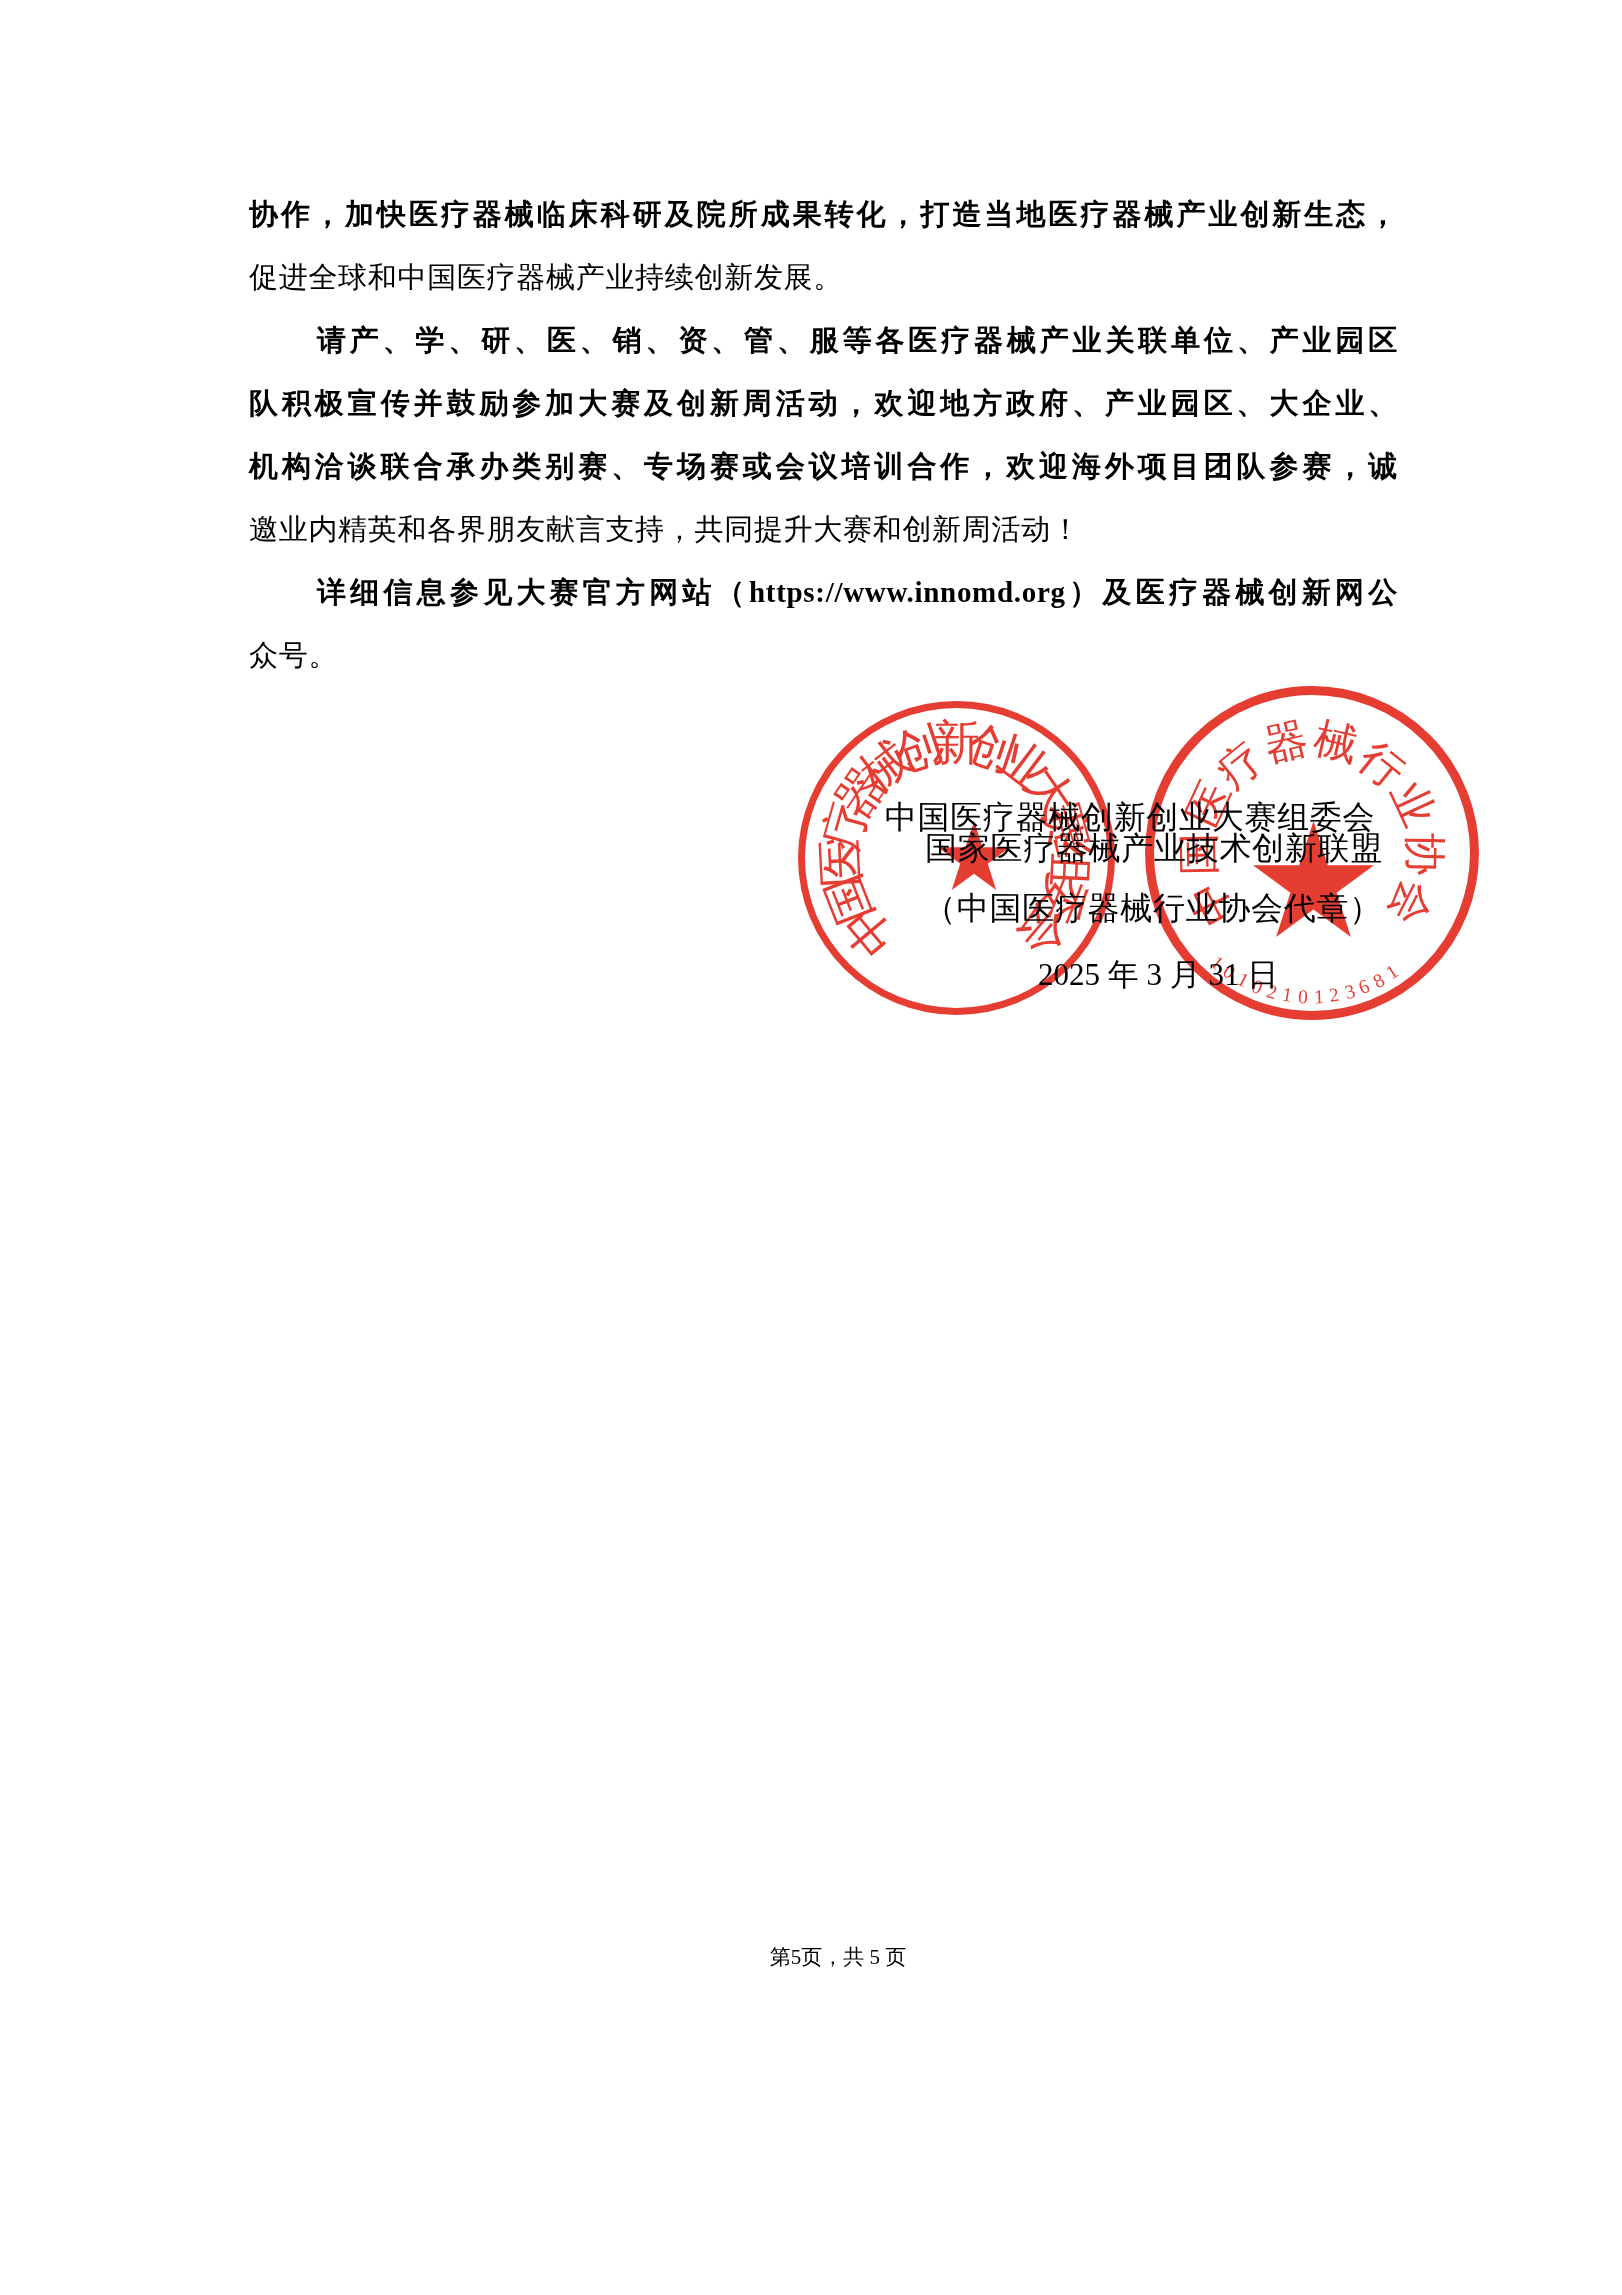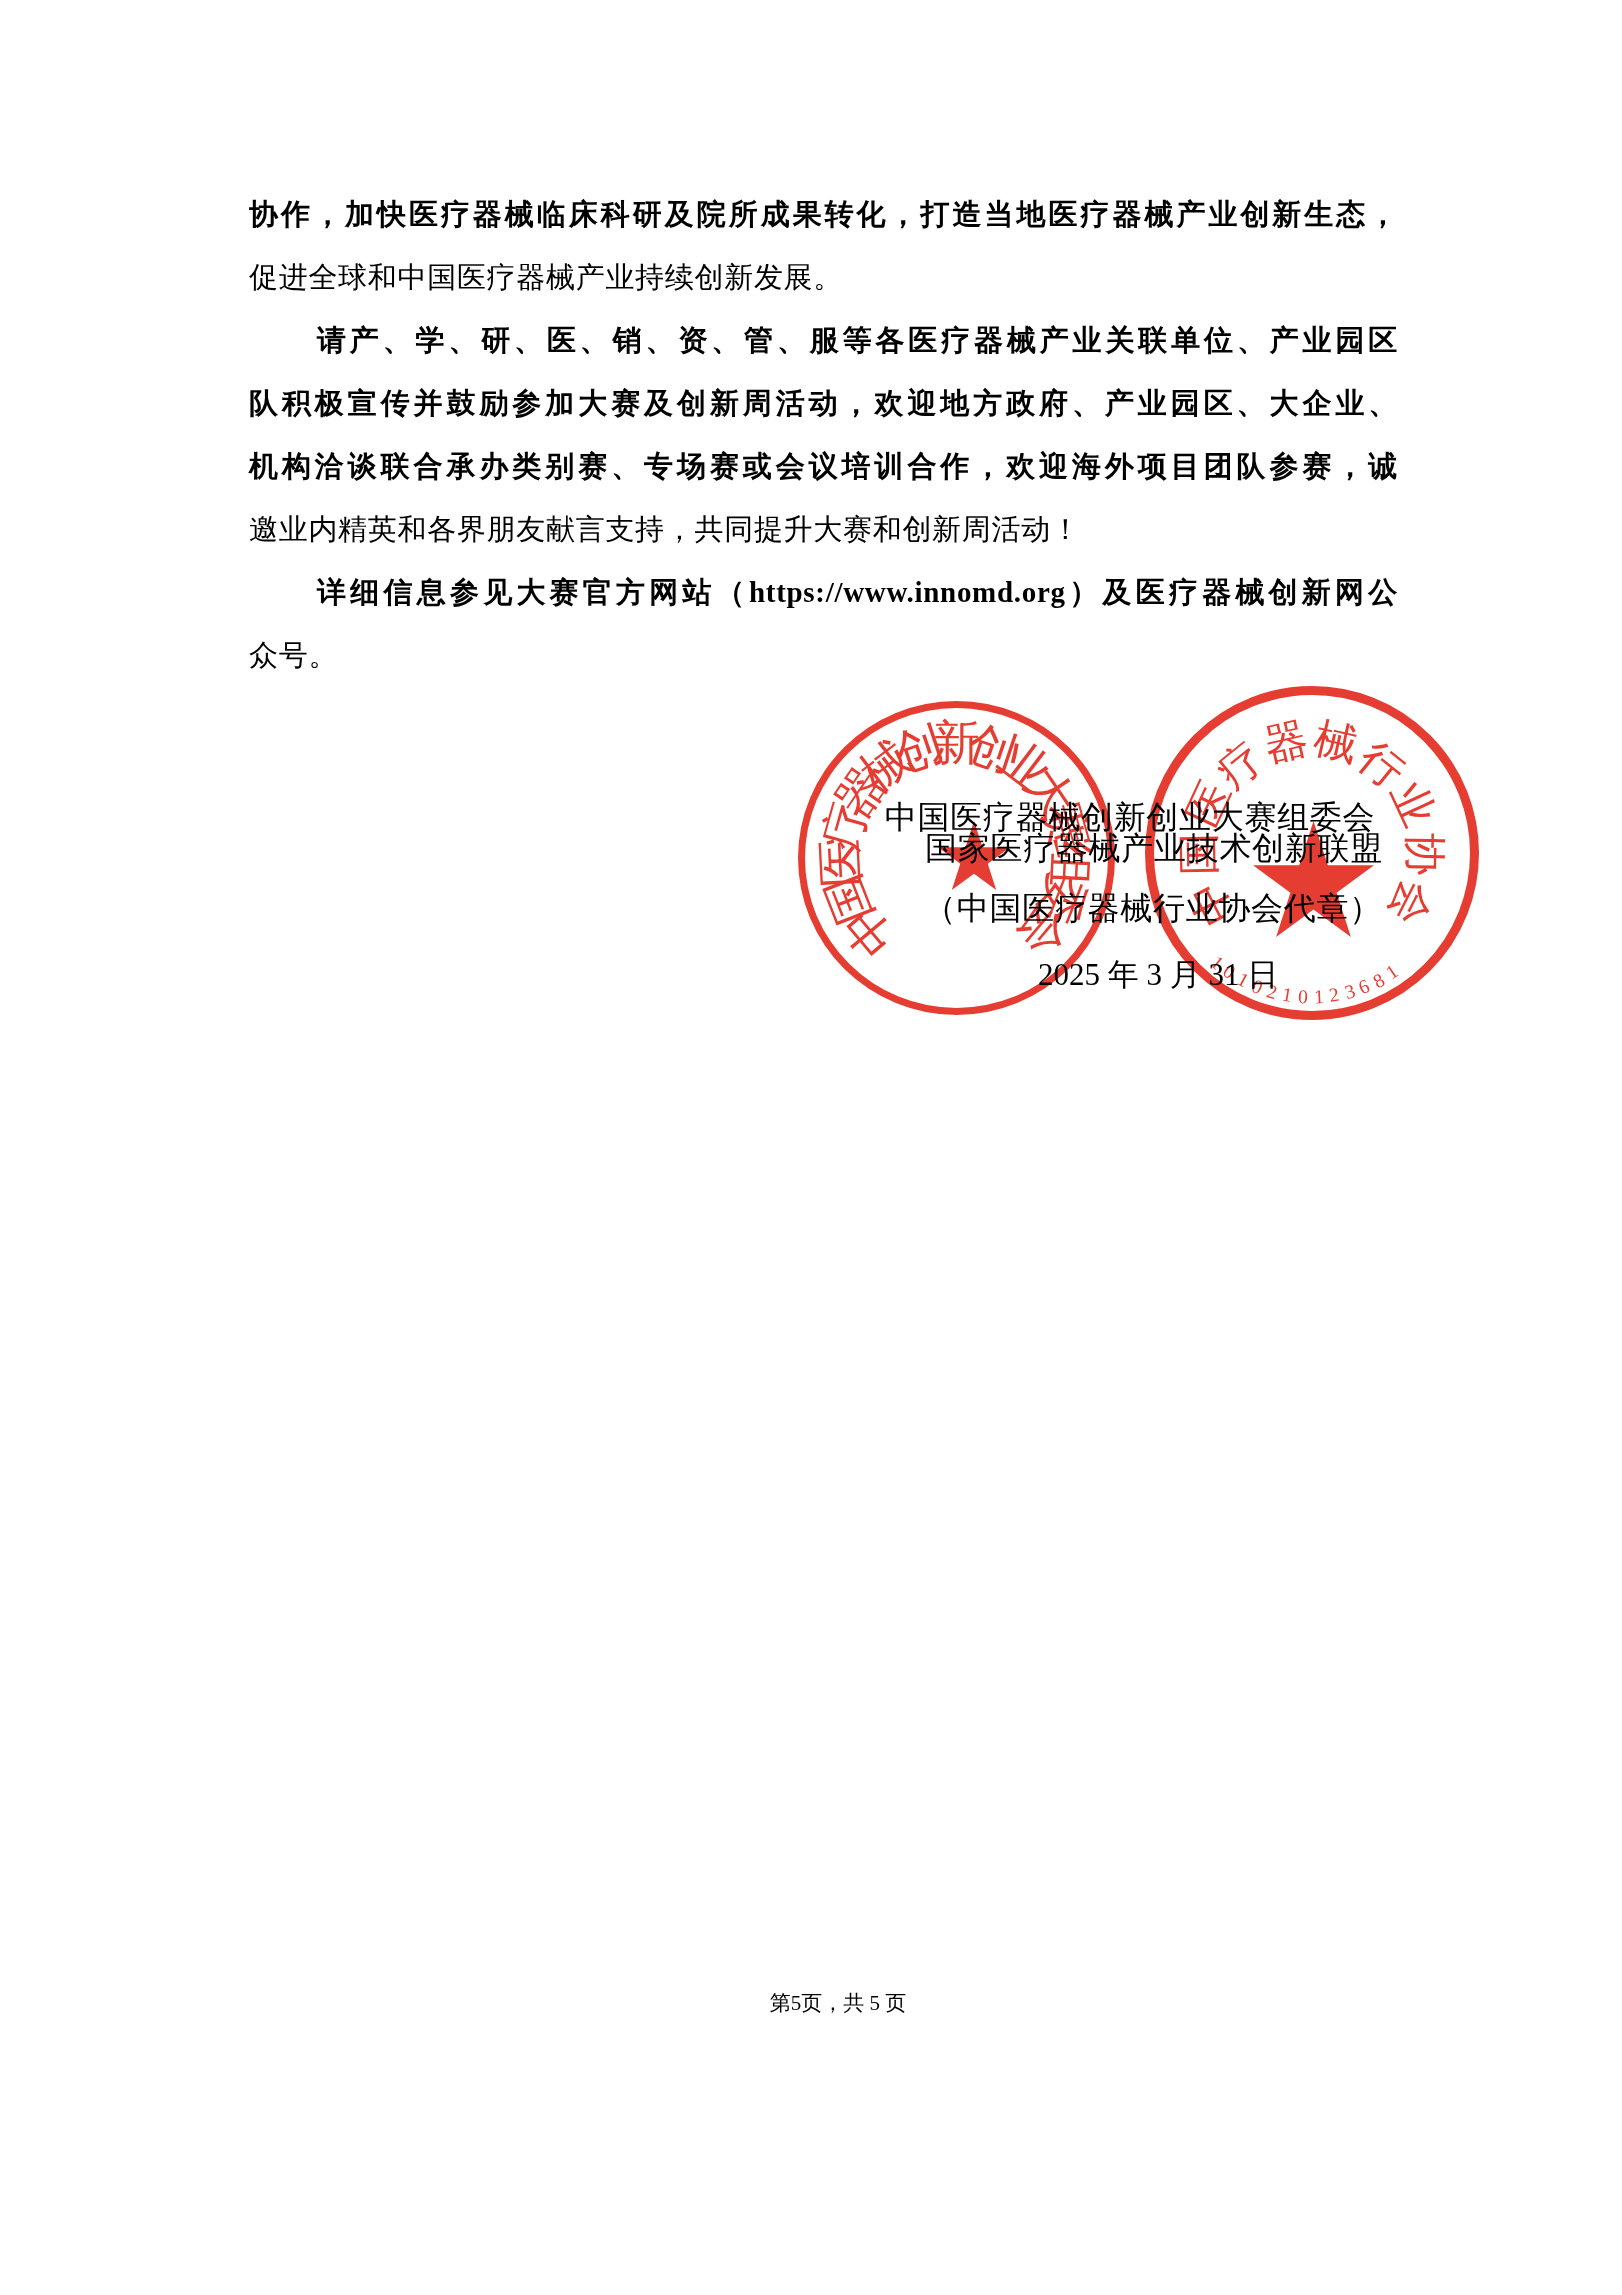--- a/index.html
+++ b/index.html
@@ -43,21 +43,21 @@
     position:absolute;
     left:1158px; top:957px;
     transform:translateX(-50%);
     white-space:nowrap;
     font-size:31px;
     line-height:35px;
   }
   
   .footer{
     position:absolute;
-    left:838px; top:1989px;
+    left:838px; top:1943px;
     transform:translateX(-50%);
     font-size:21px;
     white-space:nowrap;
   }
   
   .stamp{
     position:absolute;
     border-radius:50%;
     box-sizing:border-box;
     mix-blend-mode:multiply;

